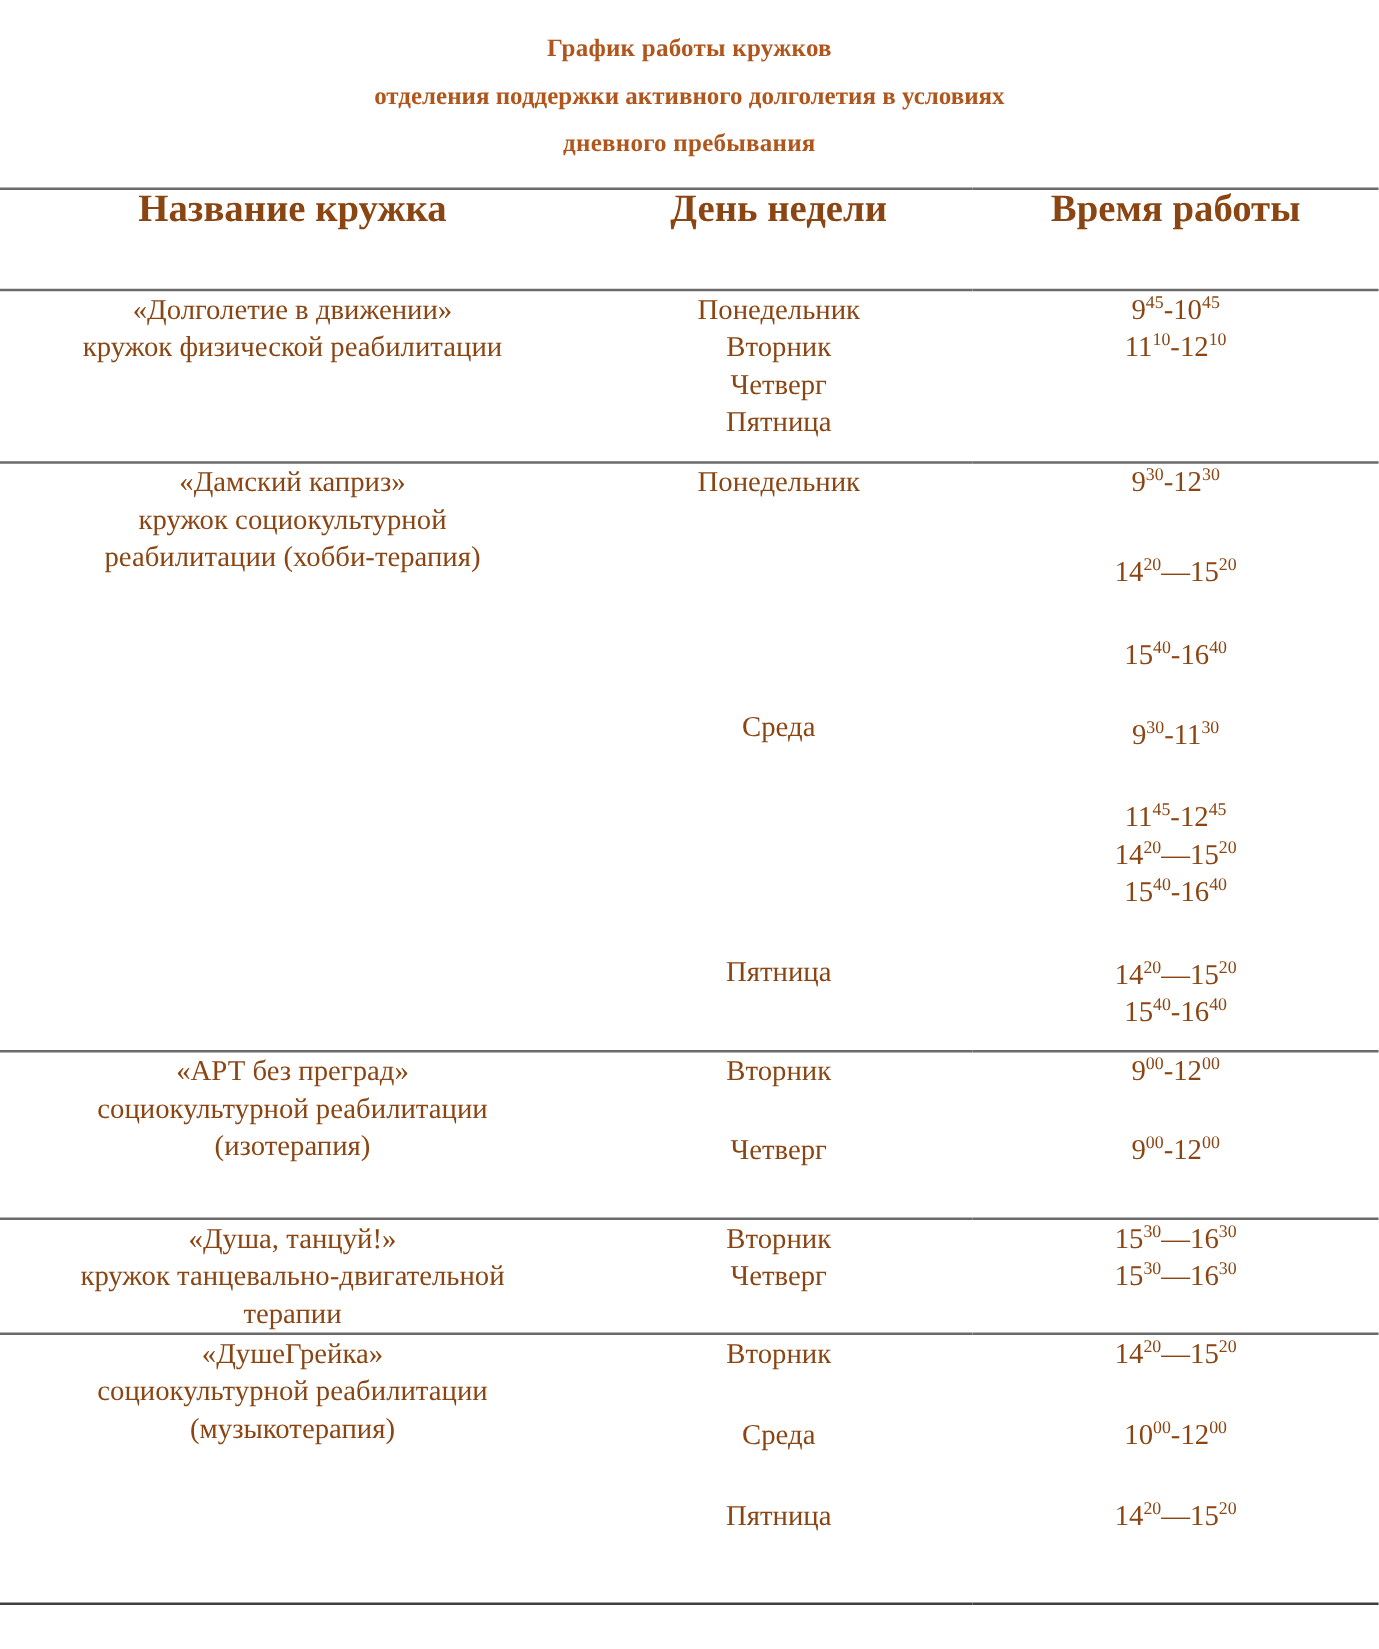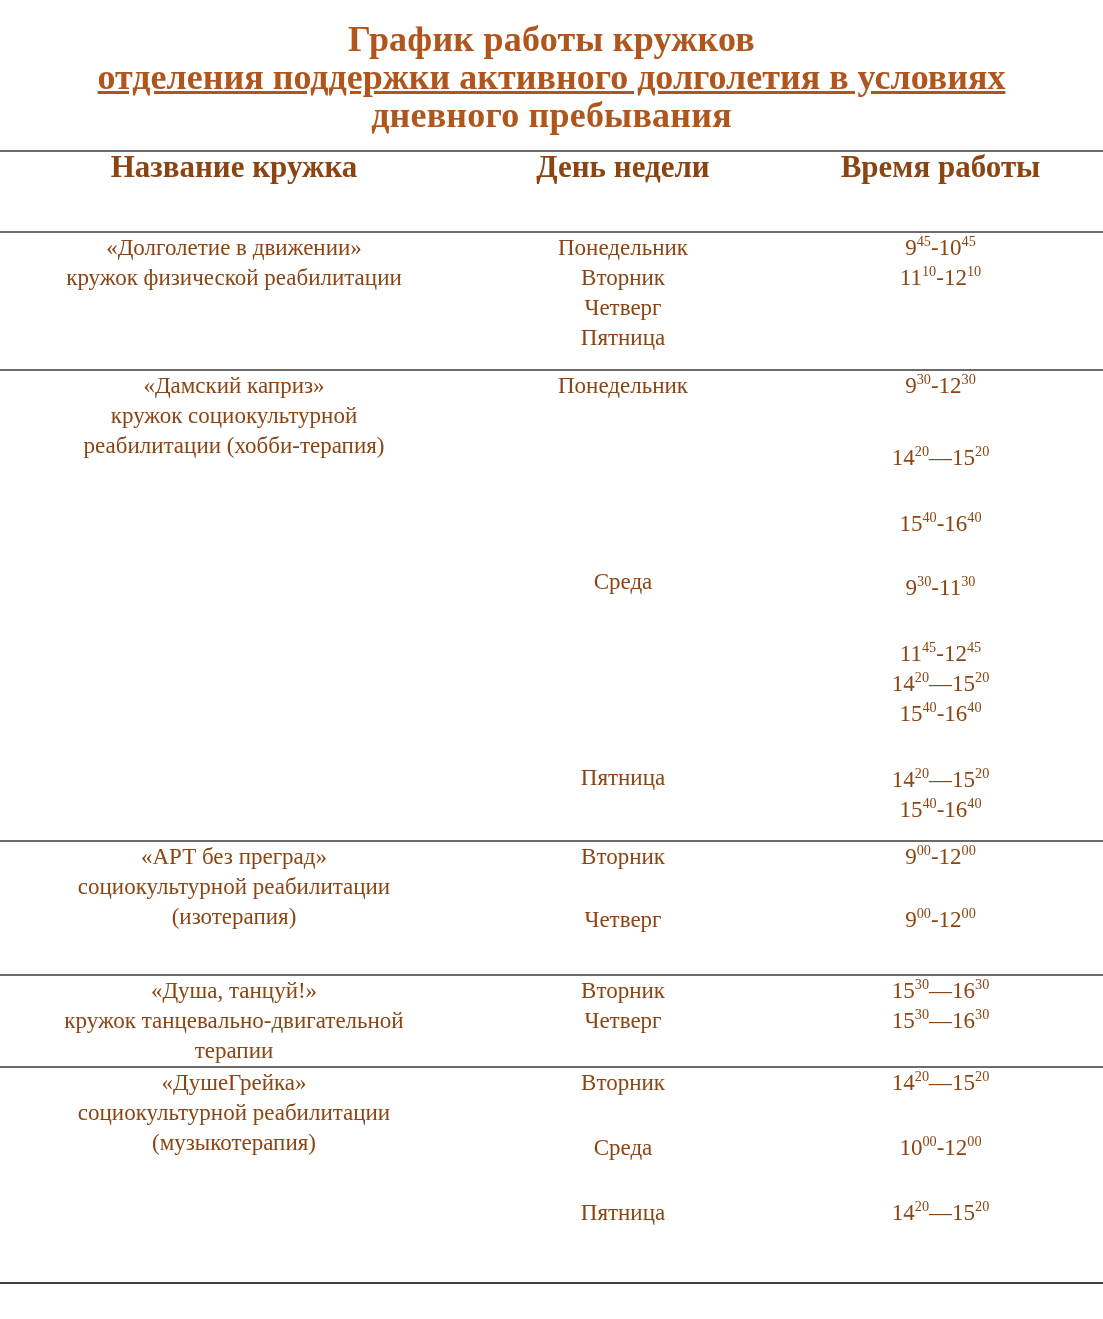--- a/index.html
+++ b/index.html
@@ -22,26 +22,26 @@
     height: 1319px;
     box-sizing: border-box;
   }
 
   
   .title-block {
     padding-top: 20px;
     text-align: center;
     color: #B0561C;
     font-weight: bold;
-    font-size: 36px;
+    font-size: 20px;
     line-height: 38px;
     letter-spacing: 0.2px;
   }
   .title-line { display: block; white-space: nowrap; }
-  .title-line-2 { letter-spacing: 0px; text-decoration: underline; }
+  .title-line-2 { letter-spacing: 0px; }
 
   
   .schedule {
     margin-top: 16px;
     width: 1103px;
     border-collapse: collapse;
     table-layout: fixed;
   }
   .schedule col.c-name { width: 468px; }
   .schedule col.c-day  { width: 310px; }

